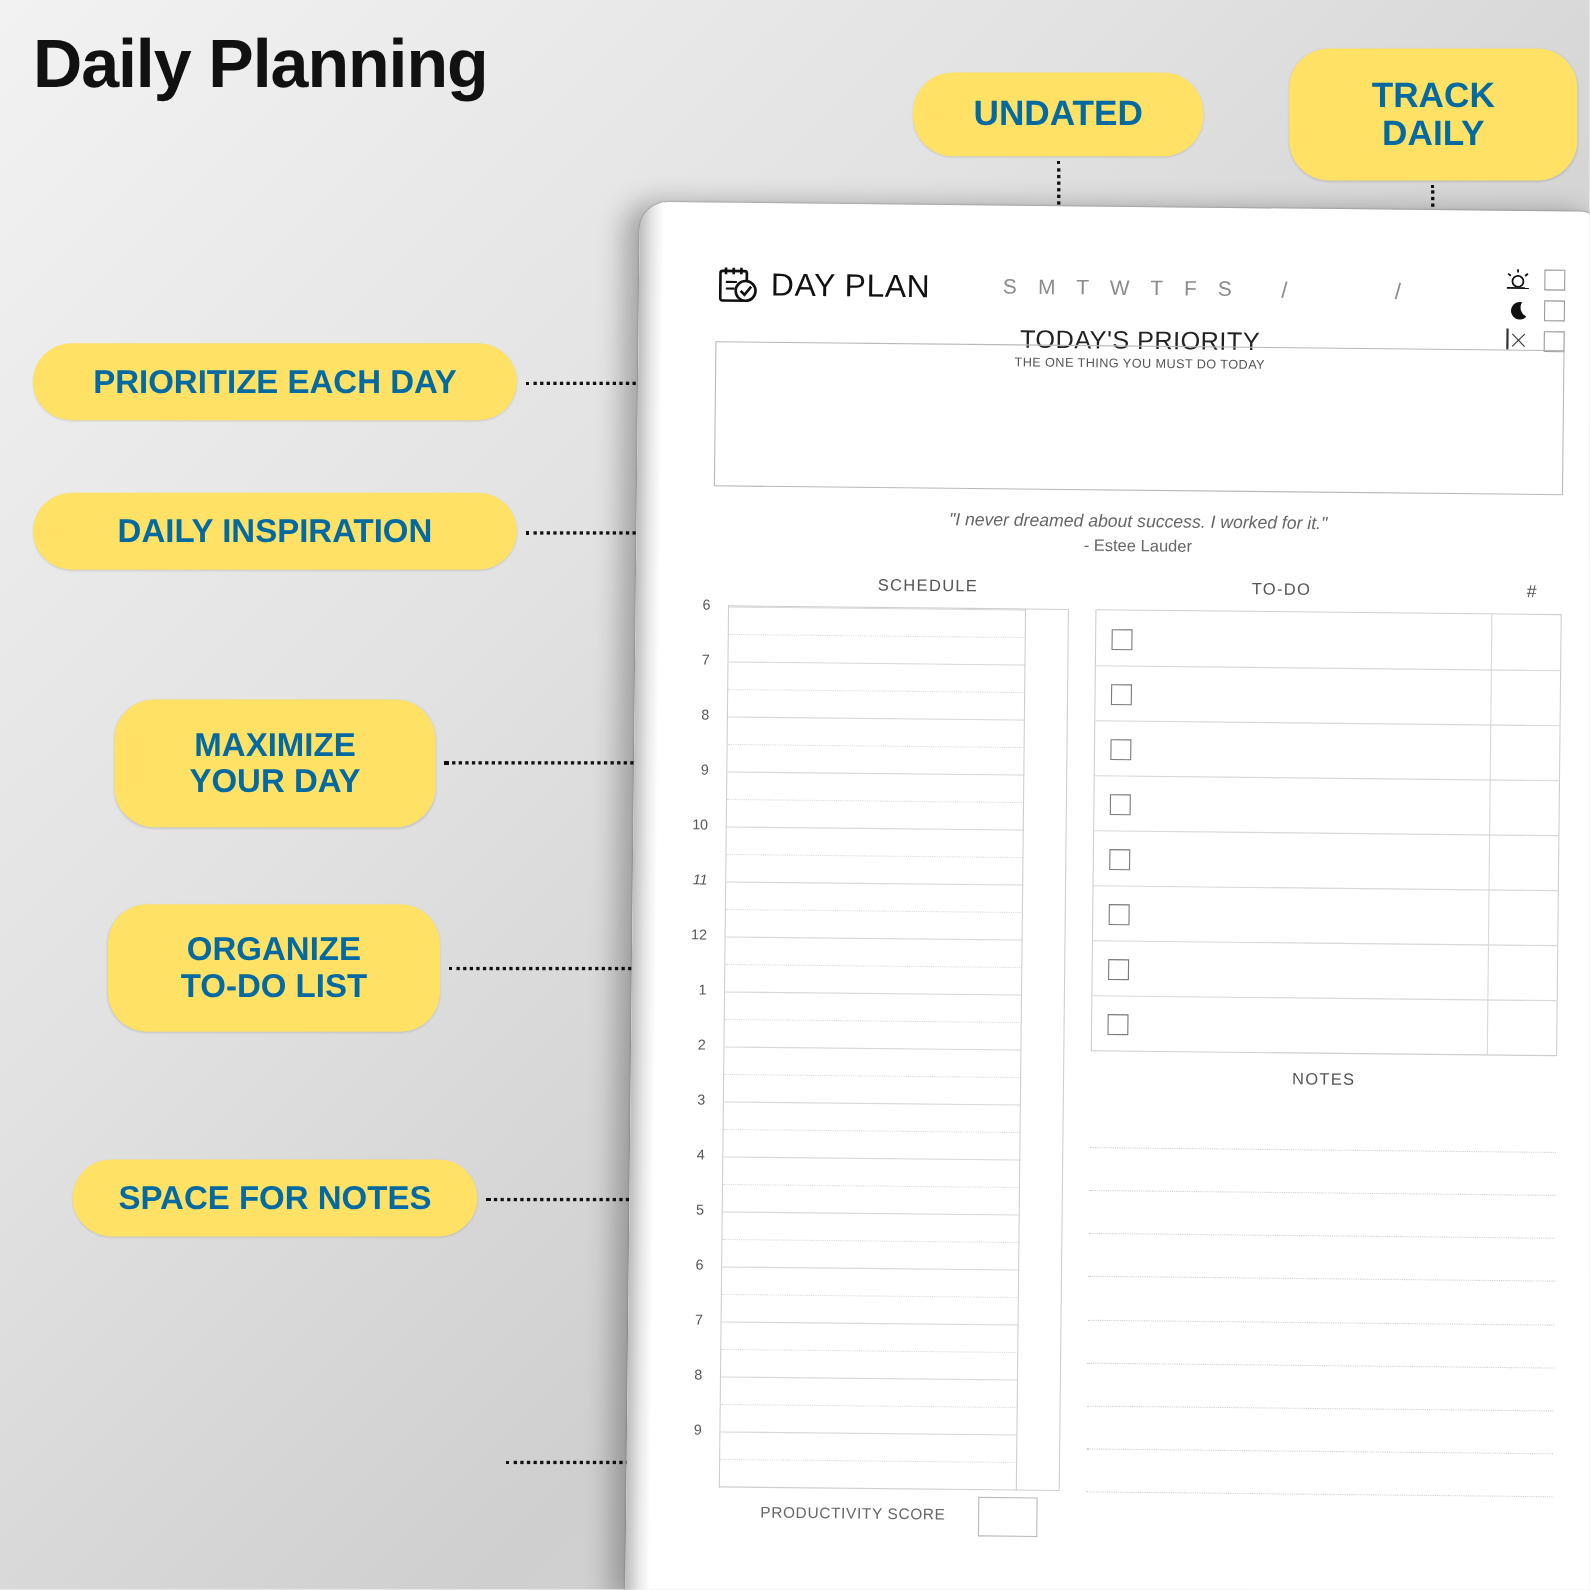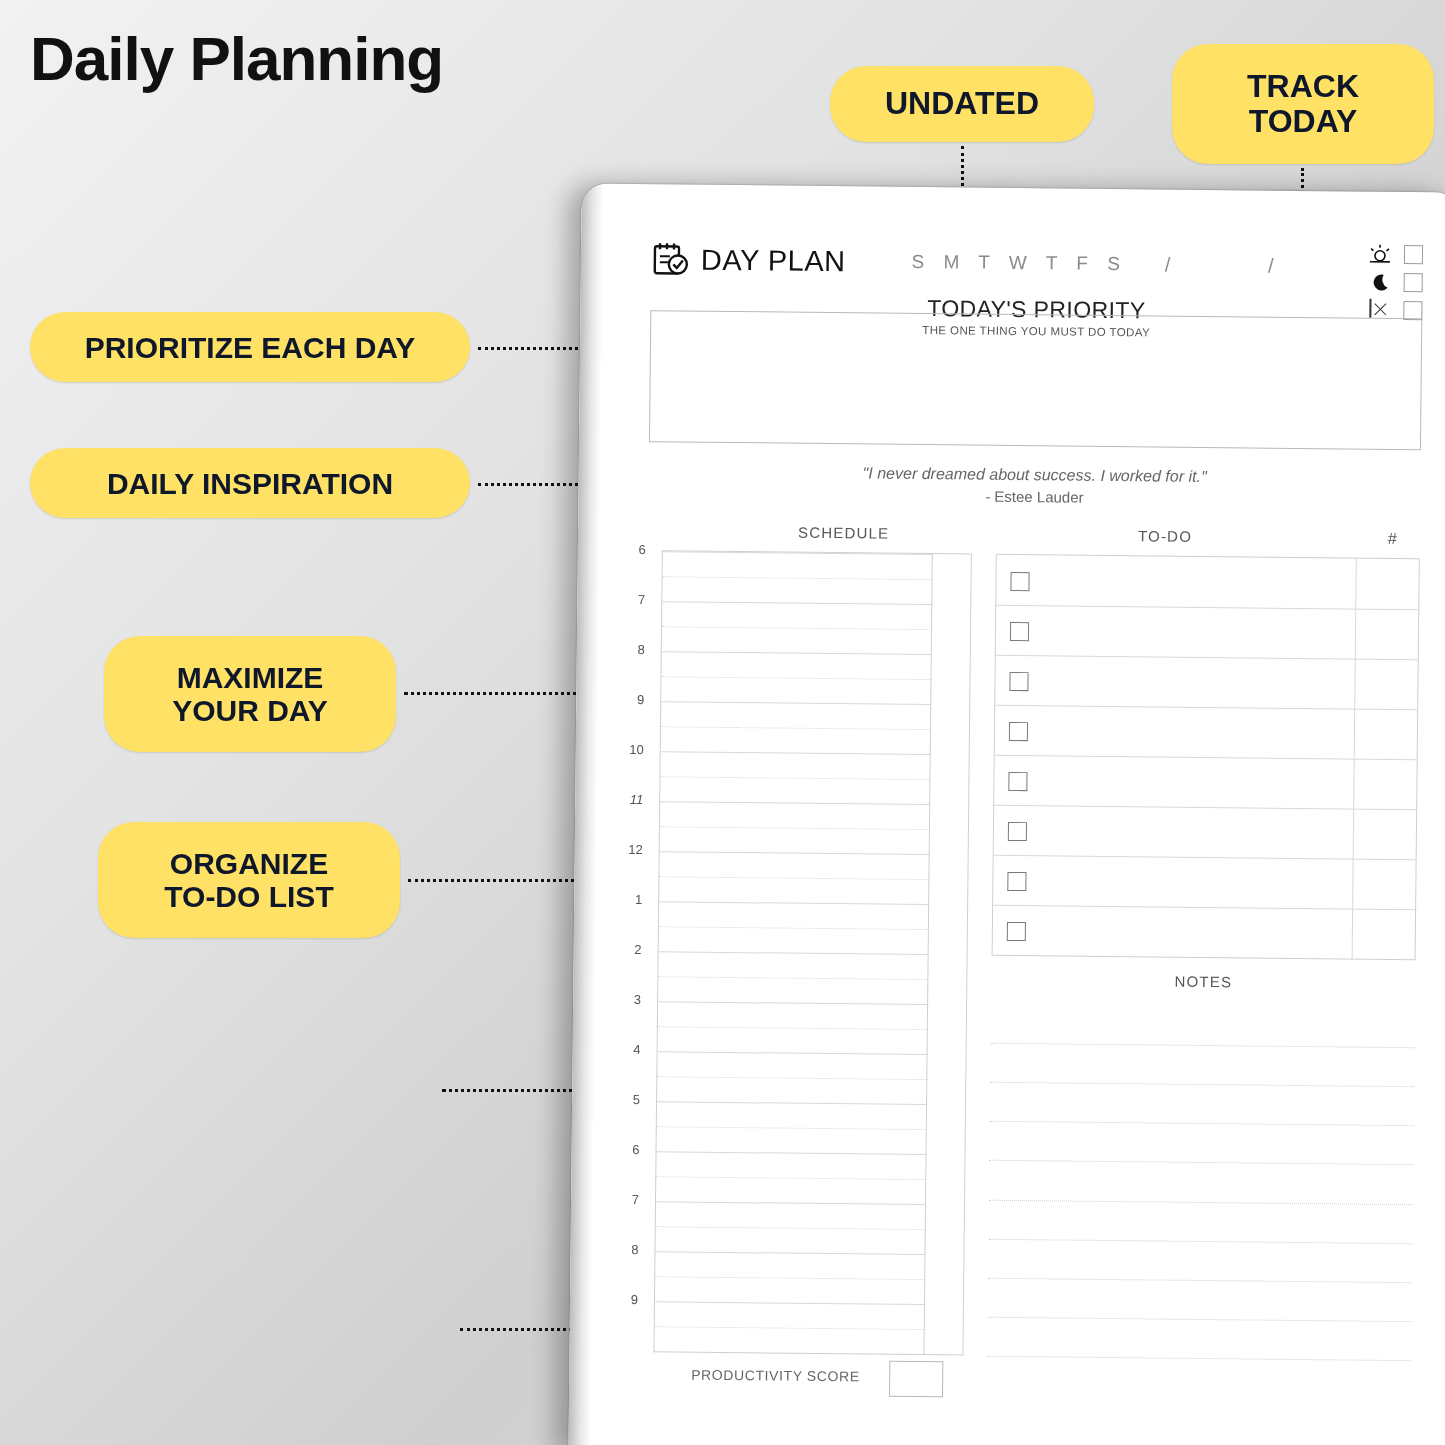--- a/index.html
+++ b/index.html
@@ -19,21 +19,21 @@
   }
   .subtitle{
     position:absolute;left:32px;top:138px;
     font-size:25px;font-weight:bold;letter-spacing:0.4px;color:#111;
   }
 
   
   .pill{
     position:absolute;background:#ffe165;border-radius:36px;
     display:flex;align-items:center;justify-content:center;
-    text-align:center;color:#0f172a;font-weight:bold;
+    text-align:center;color:#0369a1;font-weight:bold;
     box-shadow:0 1px 2px rgba(0,0,0,.12);
   }
   .pill span{display:block;line-height:1.1;}
 
   
   .dots{
     position:absolute;height:0;
     border-top:3px dotted #111;
   }
   .dots.v{
@@ -158,21 +158,21 @@
   <div class="title">Daily Planning</div>
 
   <div class="pill" style="left:830px;top:66px;width:264px;height:76px;font-size:32px;">
     <span>UNDATED</span>
   </div>
   <div class="dots v" style="left:961px;top:146px;height:88px;"></div>
   <div class="arrow-d" style="left:953px;top:232px;"></div>
 
   <div class="pill" style="left:1172px;top:44px;width:262px;height:120px;font-size:32px;flex-direction:column;">
     <span>TRACK</span>
-    <span>TODAY</span>
+    <span>DAILY</span>
   </div>
   <div class="dots v" style="left:1301px;top:168px;height:68px;"></div>
   <div class="arrow-d" style="left:1293px;top:234px;"></div>
 
   <div class="pill" style="left:30px;top:312px;width:440px;height:70px;font-size:30px;">
     <span>PRIORITIZE EACH DAY</span>
   </div>
   <div class="dots" style="left:478px;top:347px;width:382px;"></div>
   <div class="arrow-r" style="left:858px;top:339px;"></div>
 
@@ -189,20 +189,23 @@
   <div class="dots" style="left:404px;top:692px;width:228px;"></div>
   <div class="arrow-r" style="left:630px;top:684px;"></div>
 
   <div class="pill" style="left:98px;top:822px;width:302px;height:116px;font-size:30px;flex-direction:column;">
     <span>ORGANIZE</span>
     <span>TO-DO LIST</span>
   </div>
   <div class="dots" style="left:408px;top:879px;width:646px;"></div>
   <div class="arrow-r" style="left:1048px;top:871px;"></div>
 
+  <div class="pill" style="left:66px;top:1054px;width:368px;height:70px;font-size:30px;">
+    <span>SPACE FOR NOTES</span>
+  </div>
   <div class="dots" style="left:442px;top:1089px;width:648px;"></div>
   <div class="arrow-r" style="left:1084px;top:1081px;"></div>
 
   <div class="dots" style="left:460px;top:1328px;width:226px;"></div>
   <div class="arrow-r" style="left:682px;top:1320px;"></div>
 
   <div class="book">
     <div class="spine"></div>
     <div class="page">
 

